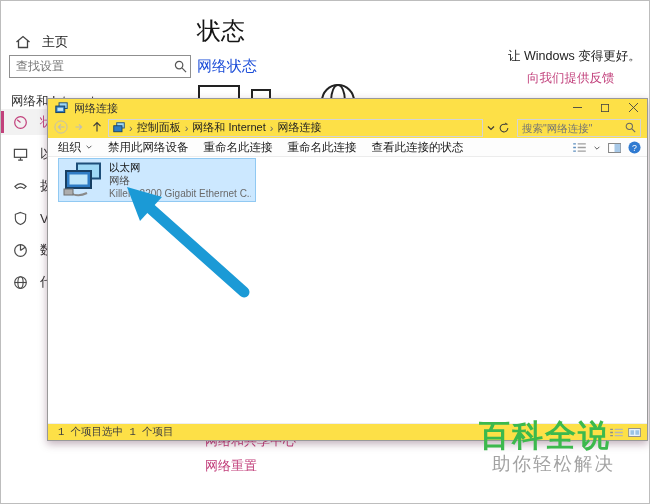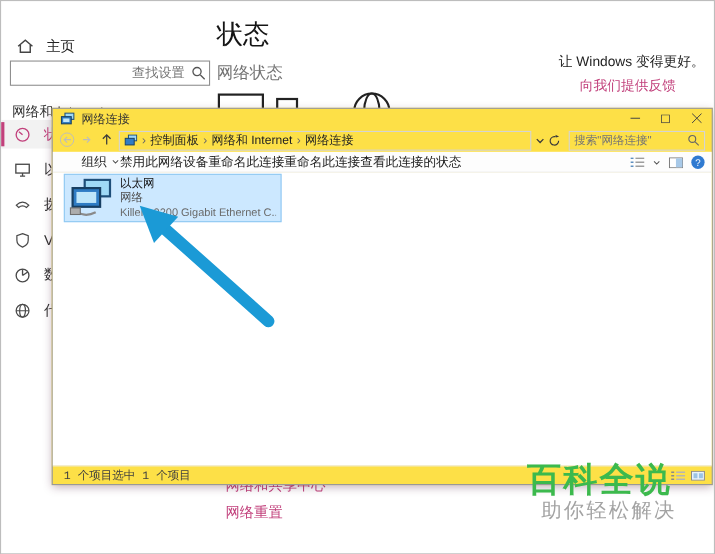--- a/index.html
+++ b/index.html
@@ -14,34 +14,34 @@
   .st-title { position:absolute; left:40px; top:7px; font-size:12px; color:#7a7a7a; }
   .st-controls { position:absolute; right:2px; top:0; display:flex; }
   .st-ctl { width:30px; height:24px; display:flex; align-items:center; justify-content:center; color:#8b8b8b; }
 
   .sb-home { position:absolute; left:14px; top:32px; display:flex; align-items:center; gap:11px; color:#222; font-size:13px; }
   .sb-home .ic { width:16px; height:16px; color:#444; }
 
   .sb-search { position:absolute; left:8px; top:54px; width:182px; height:23px; border:1px solid #8f8f8f;
                background:#fff; display:flex; align-items:center; }
   .sb-search input { flex:1; border:0; outline:0; font-size:12px; color:#333; padding:0 6px;
-                     font-family:Liberation Mono, monospace; background:transparent;text-align:right; }
+                     font-family:Liberation Mono, monospace; background:transparent; }
   .sb-search .mag { width:13px; height:13px; color:#555; margin-right:6px; flex:none; }
 
   .sb-section { position:absolute; left:10px; top:92px; font-size:12.5px; color:#333; white-space:nowrap; }
 
   .sb-item { position:absolute; left:0; width:192px; height:26px; display:flex; align-items:center;
              gap:12px; padding-left:12px; font-size:13px; color:#333; cursor:pointer; }
   .sb-item .ic { width:15px; height:15px; color:#4a4a4a; flex:none; }
   .sb-item.sel { background:#f2f2f2; color:var(--accent); }
   .sb-item.sel .ic { color:var(--accent); }
   .sel-bar { position:absolute; left:0; top:2px; bottom:2px; width:3px; background:var(--accent); }
 
   .pg-title { position:absolute; left:196px; top:14px; font-size:24px; color:#151515; }
-  .pg-sub   { position:absolute; left:196px; top:56px; font-size:15px; color:#737373; }
+  .pg-sub   { position:absolute; left:196px; top:56px; font-size:15px; color:#1d4ed8; }
 
   .frag-monitor { position:absolute; left:197px; top:84px; width:42px; height:18px; border:2px solid #222; background:#fff; }
   .frag-rect    { position:absolute; left:250px; top:88px; width:20px; height:14px; border:2px solid #222; background:#fff; }
   .frag-globe   { position:absolute; left:320px; top:83px; width:34px; height:34px; border:2px solid #222; border-radius:50%; background:#fff; }
   .frag-globe i { position:absolute; left:7px; top:-2px; width:16px; height:34px; border:2px solid #222; border-radius:50%; }
 
   .promo { position:absolute; left:507px; top:47px; font-size:12.5px; color:#222; }
   .link  { color:var(--accent); font-size:12.5px; cursor:pointer;margin-left:19px; }
   .lk-feedback { position:absolute; left:507px; top:69px; }
   .lk-share    { position:absolute; left:185px; top:431px; font-size:13px; }
@@ -62,22 +62,22 @@
               padding:0 4px; font-size:11px; color:#222; overflow:hidden; white-space:nowrap; }
   .crumb-sep { color:#666; font-size:11px; }
   .crumb { cursor:pointer; }
   .addr-btns { display:flex; align-items:center; gap:2px; color:#3a3a3a; }
   .searchbox { width:124px; height:18px; border:1px solid #d4d4d4; display:flex; align-items:center; margin-left:4px; }
   .searchbox input { flex:1; border:0; outline:0; font-size:10.5px; color:#777; padding:0 4px;
                      font-family:inherit; background:transparent; min-width:0; }
   .searchbox .mag { width:11px; height:11px; color:#666; margin-right:4px; flex:none; }
 
   .ex-toolbar { position:absolute; left:0; top:39px; right:0; height:19px; background:#fdfdfd;
-                border-bottom:1px solid #ececec; display:flex; align-items:center; 
-                padding-left:26px; font-size:11.5px; color:#1a1a1a; }
+                border-bottom:1px solid #ececec; display:flex; align-items:center; gap:15px;
+                padding-left:10px; font-size:11.5px; color:#1a1a1a; }
   .tb-it { white-space:nowrap; cursor:pointer; }
   .tb-org { display:flex; align-items:center; gap:4px; }
   .tb-right { position:absolute; right:6px; top:0; height:19px; display:flex; align-items:center; gap:7px; }
 
   .ex-content { position:absolute; left:0; top:58px; right:0; bottom:17px; background:#fff; }
   .conn { position:absolute; left:10px; top:1px; width:198px; height:44px; background:var(--selfill);
           border:1px solid var(--selbrd); display:flex; align-items:flex-start; gap:6px; padding:2px 4px; cursor:pointer; }
   .conn-icon { width:40px; height:38px; flex:none; margin-top:1px; }
   .conn-text { font-size:10.5px; line-height:13px; overflow:hidden; white-space:nowrap; }
   .conn-name { color:#111; }

